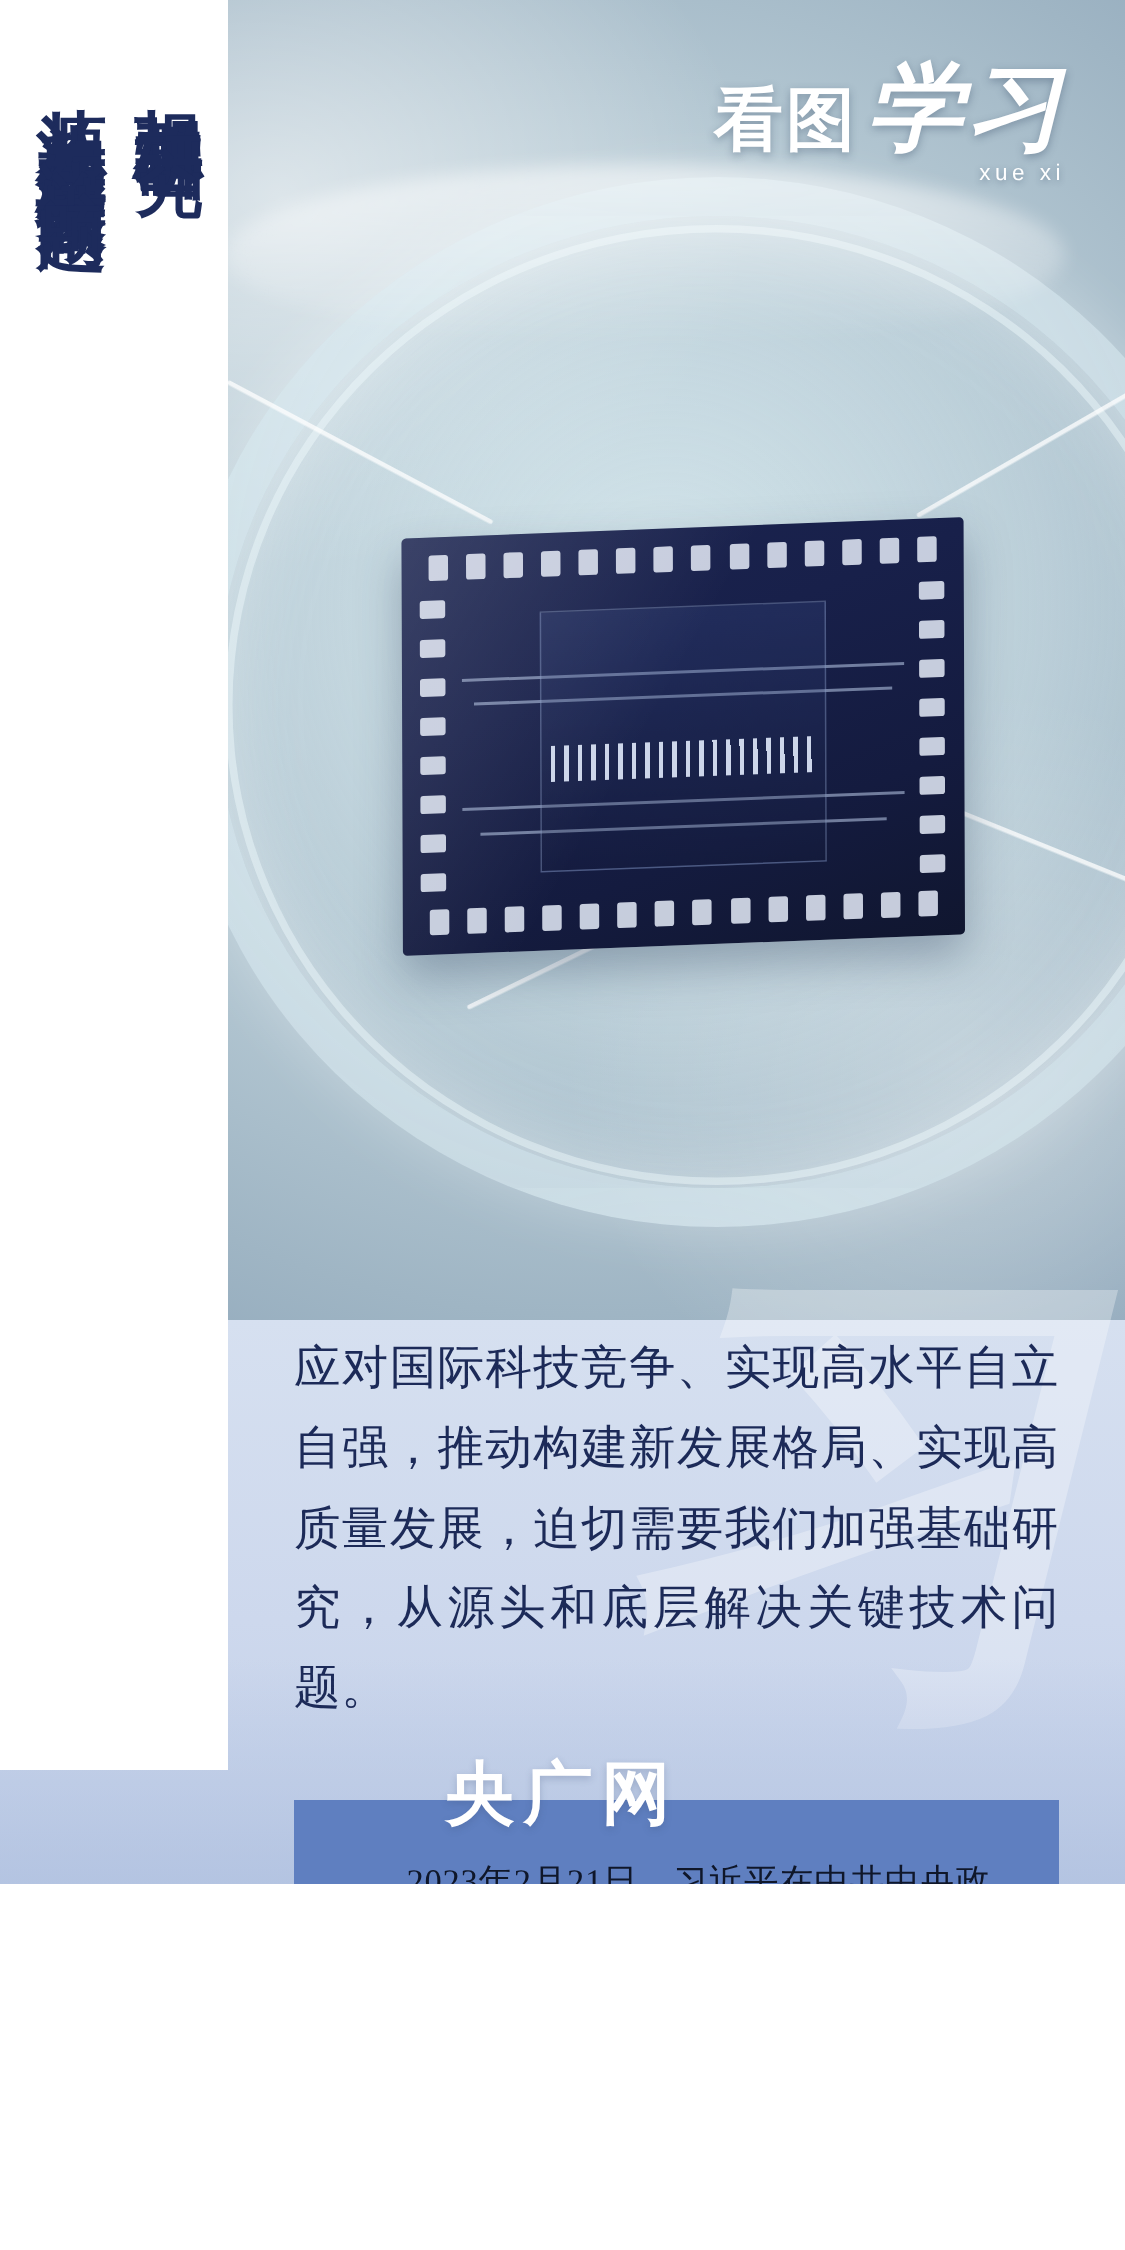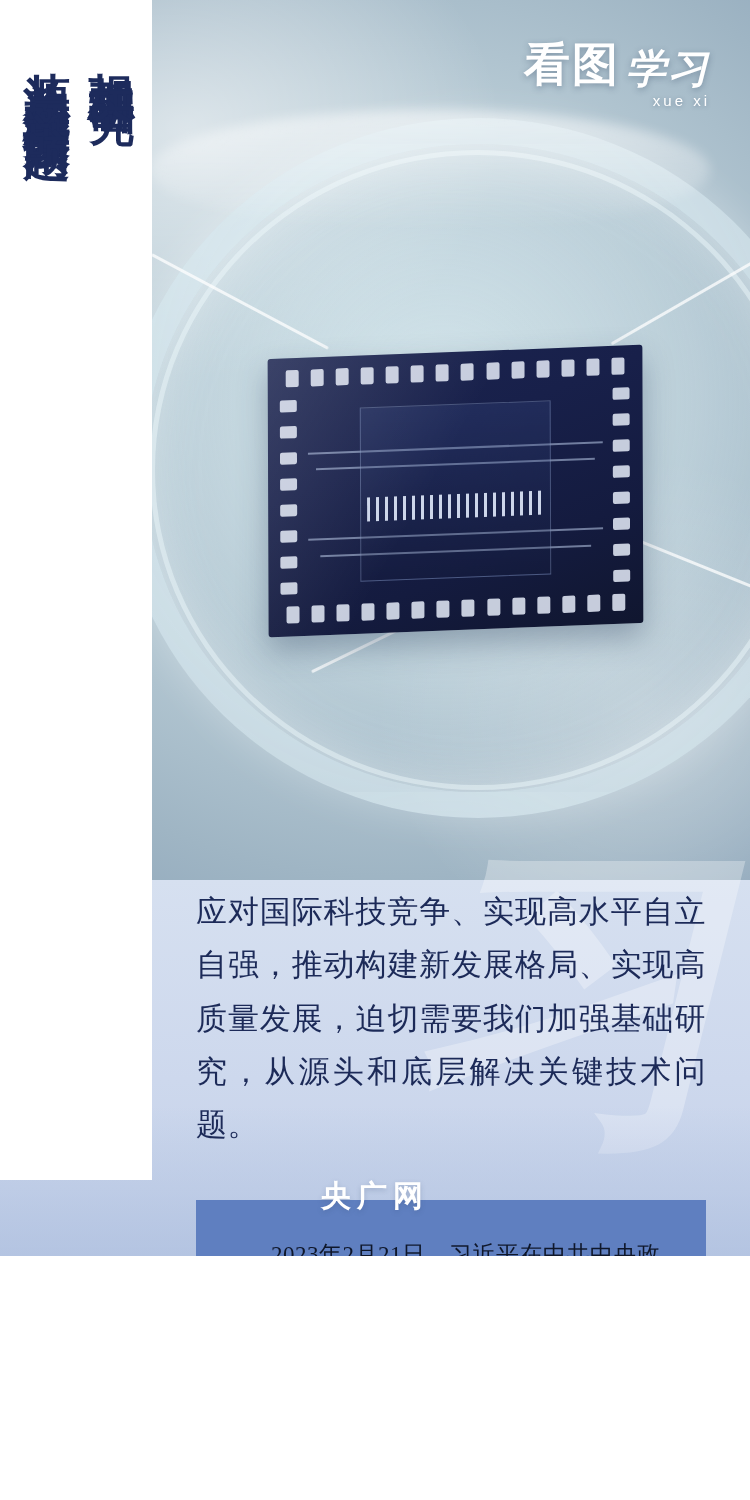--- a/index.html
+++ b/index.html
@@ -159,21 +159,21 @@
     text-shadow: 0 2px 6px rgba(40,60,90,.35);
   }
   .brand-kan {
     font-family: "Liberation Serif","DejaVu Serif",serif;
     font-weight: bold; font-size: 46px; line-height: 1;
     letter-spacing: 2px;
   }
   .brand-xue {
     font-family: "Liberation Serif","DejaVu Serif",serif;
     font-style: italic; font-weight: bold;
-    font-size: 40px; line-height: .95;
+    font-size: 64px; line-height: .95;
     letter-spacing: 2px;
   }
   .brand-pinyin {
     margin-top: 4px;
     font-size: 15px; letter-spacing: 3px; font-weight: normal;
     color: #ffffff;
     text-shadow: 0 1px 4px rgba(40,60,90,.4);
   }
 
   
@@ -222,21 +222,21 @@
   .footer {
     position: absolute;
     left: 0; right: 0; bottom: 0;
     height: 120px;
     display: flex; align-items: center; justify-content: center;
     z-index: 6;
   }
   .footer-logo {
     font-family: "Liberation Serif","DejaVu Serif",serif;
     font-weight: bold;
-    font-size: 30px;
+    font-size: 46px;
     letter-spacing: 6px;
     color: #ffffff;
     text-shadow: 0 2px 5px rgba(60,80,120,.25);
   }
   .footer-bg {
     position: absolute; left:0; right:0; bottom:0; height: 150px;
     background: linear-gradient(180deg, rgba(186,201,228,0) 0%, rgba(181,197,226,.55) 60%, rgba(176,193,224,.8) 100%);
     z-index: 2;
   }
 </style>

